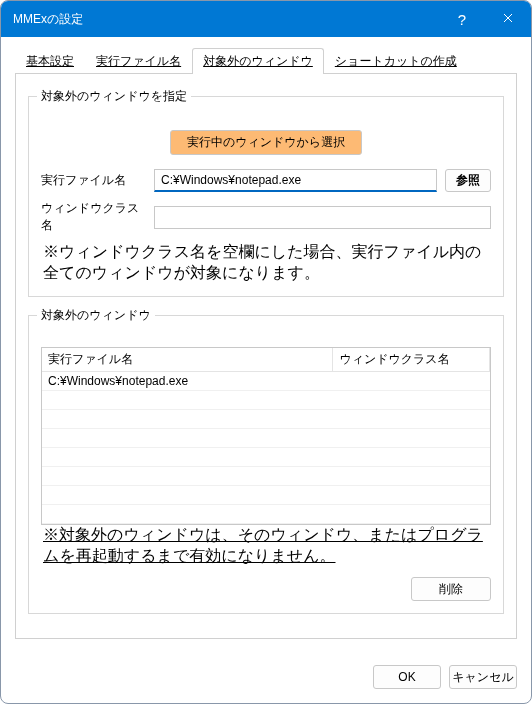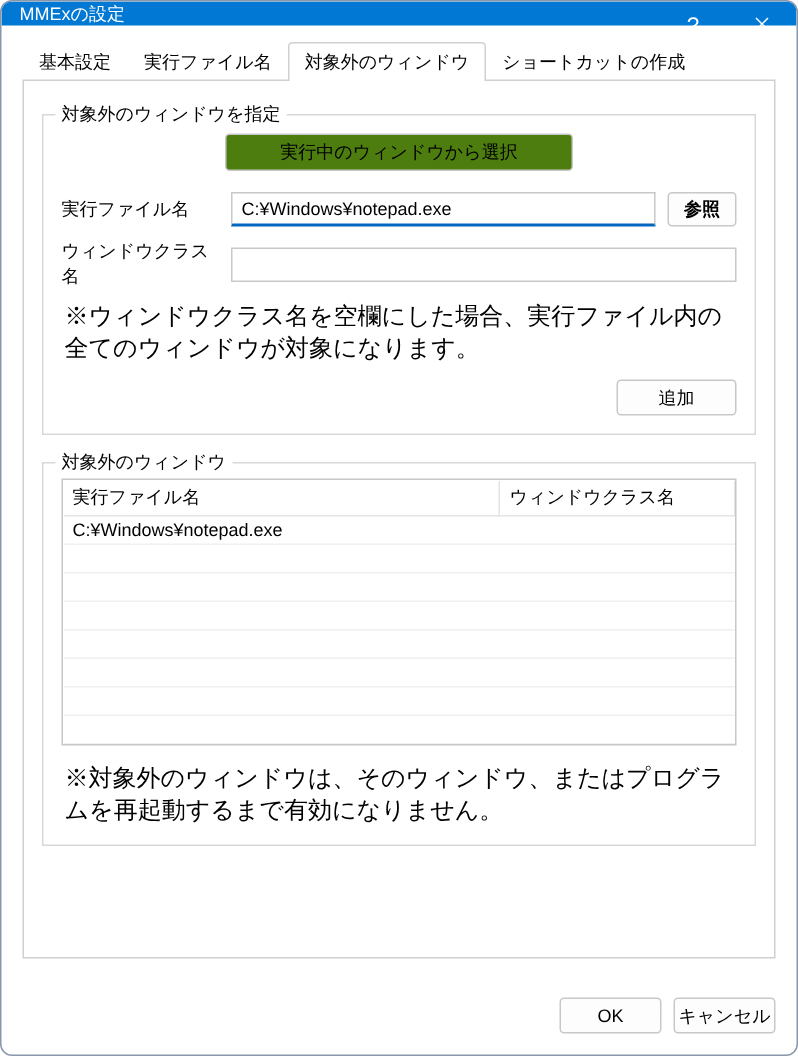--- a/index.html
+++ b/index.html
@@ -15,25 +15,25 @@
   width: 532px;
   height: 704px;
   border: 1px solid #8997aa;
   border-radius: 8px;
   background: #fff;
   display: flex;
   flex-direction: column;
   overflow: hidden;
 }
 .titlebar {
-  height: 16px;
+  height: 36px;
   background: #0078d4;
   color: #fff;
   display: flex;
-  align-items: flex-start;
+  align-items: center;
   padding: 0 0 0 12px;
 }
 .titlebar-text {
   flex: 1;
   font-size: 12px;
 }
 .titlebar-btn {
   width: 46px;
   height: 32px;
   display: flex;
@@ -55,57 +55,58 @@
   height: 24px;
   position: relative;
 }
 .tab {
   padding: 4px 10px 4px 10px;
   border: 1px solid transparent;
   border-bottom: none;
   cursor: pointer;
   position: relative;
   top: 1px;
+  text-decoration: underline;
 }
 .tab.active {
   border-color: #d0d0d0;
   background: #fff;
   border-top-left-radius: 3px;
   border-top-right-radius: 3px;
   z-index: 2;
 }
 .tabpanel-border {
   border: 1px solid #d0d0d0;
   flex: 1;
   padding: 14px 12px 12px 12px;
   display: flex;
   flex-direction: column;
   position: relative;
 }
 .groupbox {
   border: 1px solid #d8d8d8;
-  padding: 10px 12px 12px 12px;
+  padding: 31px 12px 12px 12px;
   position: relative;
   margin-top: 8px;
 }
 .groupbox-title {
   position: absolute;
   top: -9px;
   left: 8px;
   background: #fff;
   padding: 0 4px;
   font-size: 12px;
 }
 .btn-wide {
   display: block;
   margin: 2px auto 14px auto;
-  width: 232px;
+  width: 192px;
   height: 25px;
   border: 1px solid #c8c8c8;
-  background: #4d7c0f;
+  background: #fdba74;
   border-radius: 3px;
   font-size: 12px;
   cursor: pointer;
 }
 .row {
   display: flex;
   align-items: center;
   margin-bottom: 8px;
   gap: 8px;
 }
@@ -223,23 +224,20 @@
           <button class="btn-small">参照</button>
         </div>
 
         <div class="row">
           <span class="row-label">ウィンドウクラス名</span>
           <input class="row-input" type="text" value="" style="">
         </div>
 
         <div class="note">※ウィンドウクラス名を空欄にした場合、実行ファイル内の全てのウィンドウが対象になります。</div>
 
-        <div class="right-row">
-          <button class="btn-std">追加</button>
-        </div>
       </div>
 
       <div class="groupbox" style="margin-top:18px;">
         <span class="groupbox-title">対象外のウィンドウ</span>
 
         <div class="listview">
           <table class="list-table">
             <thead>
               <tr>
                 <th>実行ファイル名</th>
@@ -280,22 +278,25 @@
                   <td></td>
                 </tr>
               <tr>
                   <td>&nbsp;</td>
                   <td></td>
                 </tr>
             </tbody>
           </table>
         </div>
 
-        <div class="note" style="margin-top:12px;">※対象外のウィンドウは、そのウィンドウ、またはプログラムを再起動するまで有効になりません。</div>
-
+        <div class="note" style="margin-top:0;text-decoration:underline;">※対象外のウィンドウは、そのウィンドウ、またはプログラムを再起動するまで有効になりません。</div>
+
+        <div class="right-row">
+          <button class="btn-std">削除</button>
+        </div>
       </div>
 
     </div>
   </div>
 
   <div class="footer">
     <button class="btn-std">OK</button>
     <button class="btn-std">キャンセル</button>
   </div>
 </div>

